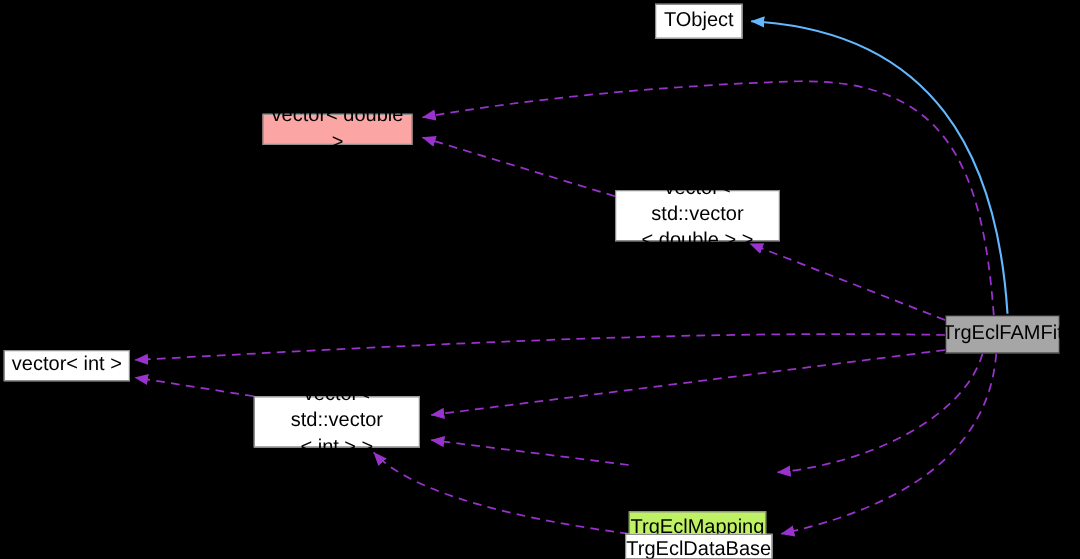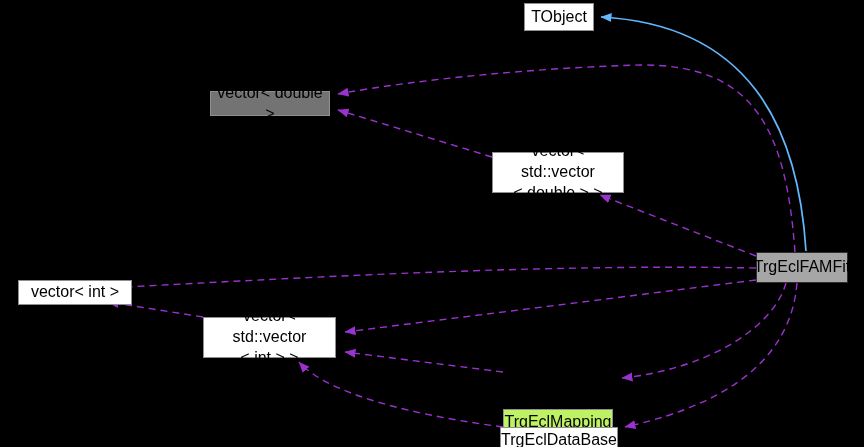--- a/index.html
+++ b/index.html
@@ -73,23 +73,23 @@
         <path d="M203,317 L108,302" class="edge-dashed" stroke="#9a32cd" marker-end="url(#arrow-dep)"></path>
         <path d="M756,280 L345,332" class="edge-dashed" stroke="#9a32cd" marker-end="url(#arrow-dep)"></path>
         <path d="M503,372 L345,352" class="edge-dashed" stroke="#9a32cd" marker-end="url(#arrow-dep)"></path>
         <path d="M503,427 C420,416 330,396 299,362" class="edge-dashed" stroke="#9a32cd" marker-end="url(#arrow-dep)"></path>
         <path d="M786,283 C772,332 700,370 622,378" class="edge-dashed" stroke="#9a32cd" marker-end="url(#arrow-dep)"></path>
         <path d="M797,283 C792,345 748,400 625,427" class="edge-dashed" stroke="#9a32cd" marker-end="url(#arrow-dep)"></path>
       </g>
   </svg>
   <div id="nodes">
       <div class="node" style="left: 524px; top: 3px; width: 70px; height: 28px; background: rgb(255, 255, 255); border-color: rgb(143, 143, 143); color: rgb(0, 0, 0);">TObject</div>
-      <div class="node" style="left: 210px; top: 91px; width: 120px; height: 25px; background: #737373; border-color: rgb(143, 143, 143); color: rgb(0, 0, 0);">vector&lt; double &gt;</div>
+      <div class="node" style="left: 210px; top: 91px; width: 120px; height: 25px; background: #fca5a5; border-color: rgb(143, 143, 143); color: rgb(0, 0, 0);">vector&lt; double &gt;</div>
       <div class="node" style="left: 492px; top: 152px; width: 132px; height: 41px; background: rgb(255, 255, 255); border-color: rgb(143, 143, 143); color: rgb(0, 0, 0);">vector&lt; std::vector
 &lt; double &gt; &gt;</div>
       <div class="node main" style="left: 756px; top: 252px; width: 92px; height: 31px; background: rgb(166, 166, 166); border-color: rgb(46, 46, 46); color: rgb(0, 0, 0);">TrgEclFAMFit</div>
-      <div class="node" style="left: 18px; top: 280px; width: 114px; height: 25px; background: rgb(255, 255, 255); border-color: rgb(143, 143, 143); color: rgb(0, 0, 0);">vector&lt; int &gt;</div>
+      <div class="node" style="left: 3px; top: 280px; width: 101px; height: 25px; background: rgb(255, 255, 255); border-color: rgb(143, 143, 143); color: rgb(0, 0, 0);">vector&lt; int &gt;</div>
       <div class="node" style="left: 203px; top: 317px; width: 133px; height: 41px; background: rgb(255, 255, 255); border-color: rgb(143, 143, 143); color: rgb(0, 0, 0);">vector&lt; std::vector
 &lt; int &gt; &gt;</div>
       <div class="node" style="left: 503px; top: 366px; width: 110px; height: 26px; background: #bef264; border-color: rgb(143, 143, 143); color: rgb(0, 0, 0); margin-top: 43px;">TrgEclMapping</div>
       <div class="node" style="left: 500px; top: 415px; width: 118px; height: 26px; background: rgb(255, 255, 255); border-color: rgb(143, 143, 143); color: rgb(0, 0, 0); margin-top: 12px;">TrgEclDataBase</div>
     </div>
 </div>
 
 </body></html>

